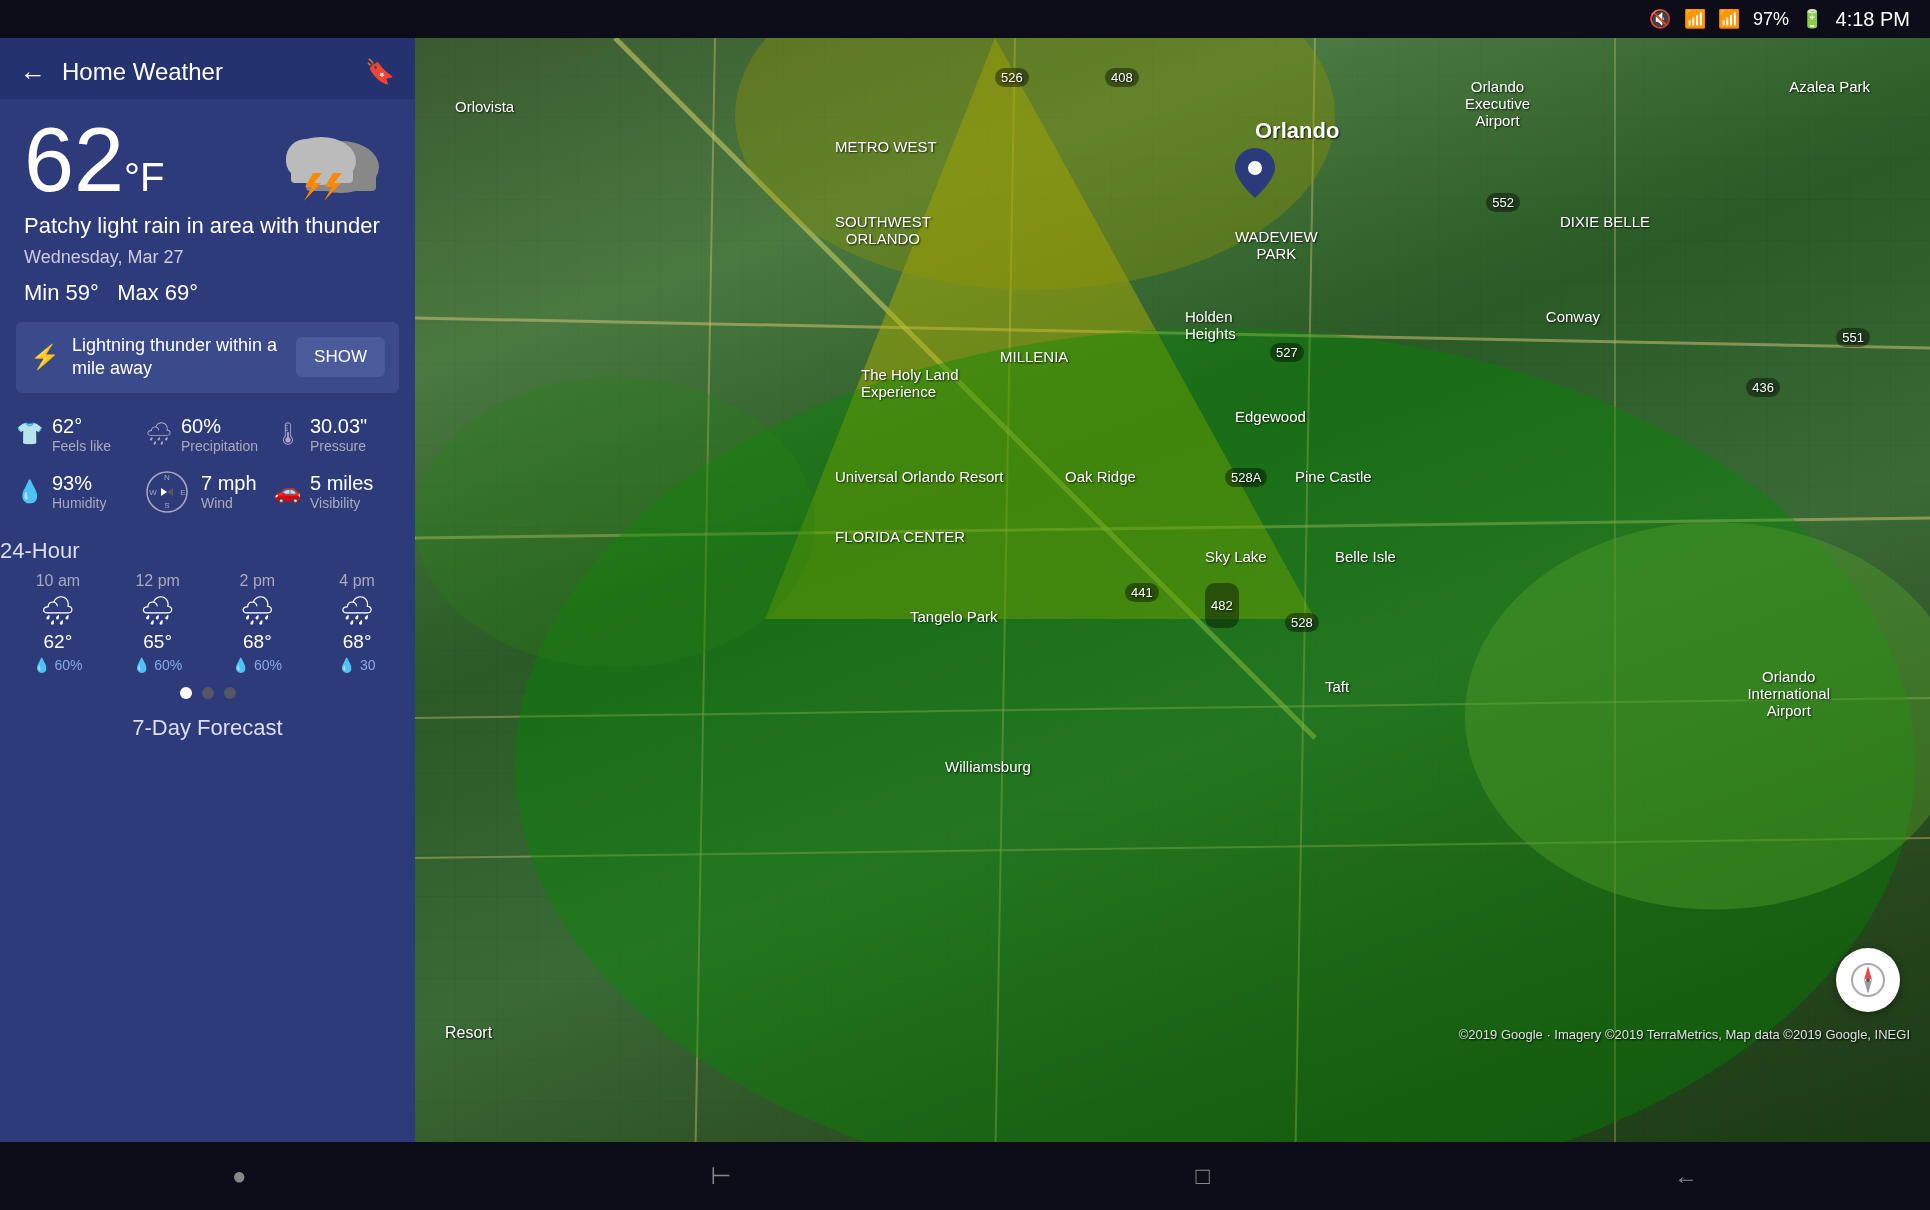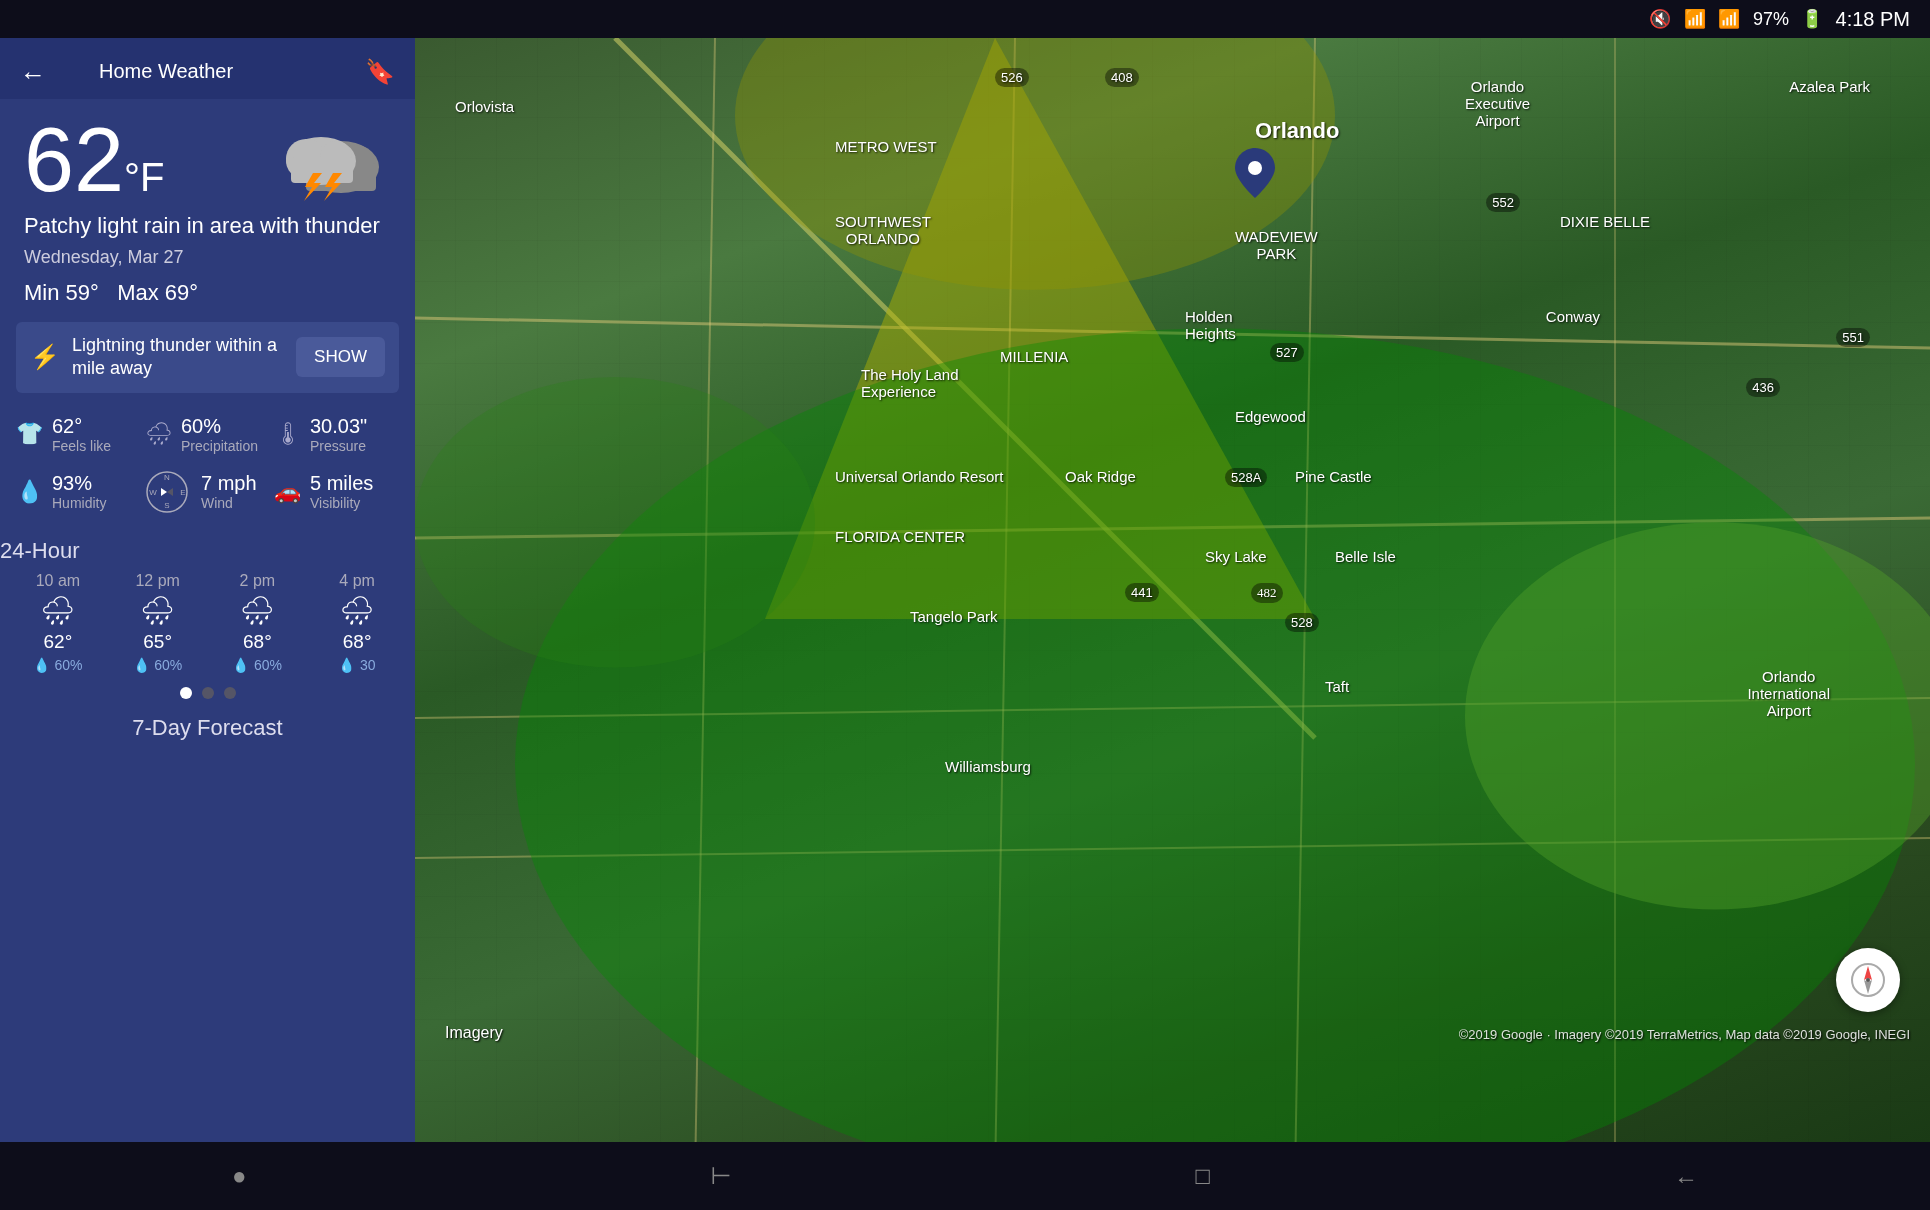--- a/index.html
+++ b/index.html
@@ -56,23 +56,22 @@
       background: #253270;
       gap: 16px;
     }
     .back-btn {
       font-size: 26px;
       cursor: pointer;
       color: white;
     }
     .header-title {
       flex: 1;
-      font-size: 20px;
+      font-size: 24px;
       font-weight: 400;
-      margin-left: 37px;
     }
     .bookmark-btn {
       font-size: 24px;
       color: white;
       cursor: pointer;
     }
 
     
     .temp-section {
       padding: 16px 24px 8px;
@@ -574,24 +573,24 @@
     <div class="map-label" style="top:630px;right:100px;text-align:center;">Orlando<br>International<br>Airport</div>
 
     <div class="map-label" style="top:30px;left:580px;background:rgba(0,0,0,0.4);padding:2px 6px;border-radius:10px;font-size:13px;">526</div>
     <div class="map-label" style="top:30px;left:690px;background:rgba(0,0,0,0.4);padding:2px 6px;border-radius:10px;font-size:13px;">408</div>
     <div class="map-label" style="top:155px;right:410px;background:rgba(0,0,0,0.4);padding:2px 6px;border-radius:10px;font-size:13px;">552</div>
     <div class="map-label" style="top:340px;right:150px;background:rgba(0,0,0,0.4);padding:2px 6px;border-radius:10px;font-size:13px;">436</div>
     <div class="map-label" style="top:290px;right:60px;background:rgba(0,0,0,0.4);padding:2px 6px;border-radius:10px;font-size:13px;">551</div>
     <div class="map-label" style="top:305px;left:855px;background:rgba(0,0,0,0.4);padding:2px 6px;border-radius:10px;font-size:13px;">527</div>
     <div class="map-label" style="top:430px;left:810px;background:rgba(0,0,0,0.4);padding:2px 6px;border-radius:10px;font-size:13px;">528A</div>
     <div class="map-label" style="top:545px;left:710px;background:rgba(0,0,0,0.4);padding:2px 6px;border-radius:10px;font-size:13px;">441</div>
-    <div class="map-label" style="top:545px;left:836px;background:rgba(0,0,0,0.4);padding:2px 6px;border-radius:10px;font-size:13px;font-family:Liberation Serif, serif;">482</div>
+    <div class="map-label" style="top:545px;left:790px;background:rgba(0,0,0,0.4);padding:15px 6px;border-radius:10px;font-size:13px;">482</div>
     <div class="map-label" style="top:575px;left:870px;background:rgba(0,0,0,0.4);padding:2px 6px;border-radius:10px;font-size:13px;">528</div>
 
-    <div class="map-attribution">Imagery</div>
+    <div class="map-attribution">Resort</div>
     <div class="map-copyright">©2019 Google · Imagery ©2019 TerraMetrics, Map data ©2019 Google, INEGI</div>
 
     <div class="compass-btn">
       <svg width="36" height="36" viewBox="0 0 36 36" xmlns="http://www.w3.org/2000/svg">
         <circle cx="18" cy="18" r="16" fill="none" stroke="#aaa" stroke-width="2"></circle>
         <polygon points="18,4 14,18 18,16 22,18" fill="#e44"></polygon>
         <polygon points="18,32 14,18 18,20 22,18" fill="#999"></polygon>
         <circle cx="18" cy="18" r="2" fill="#555"></circle>
       </svg>
     </div>

